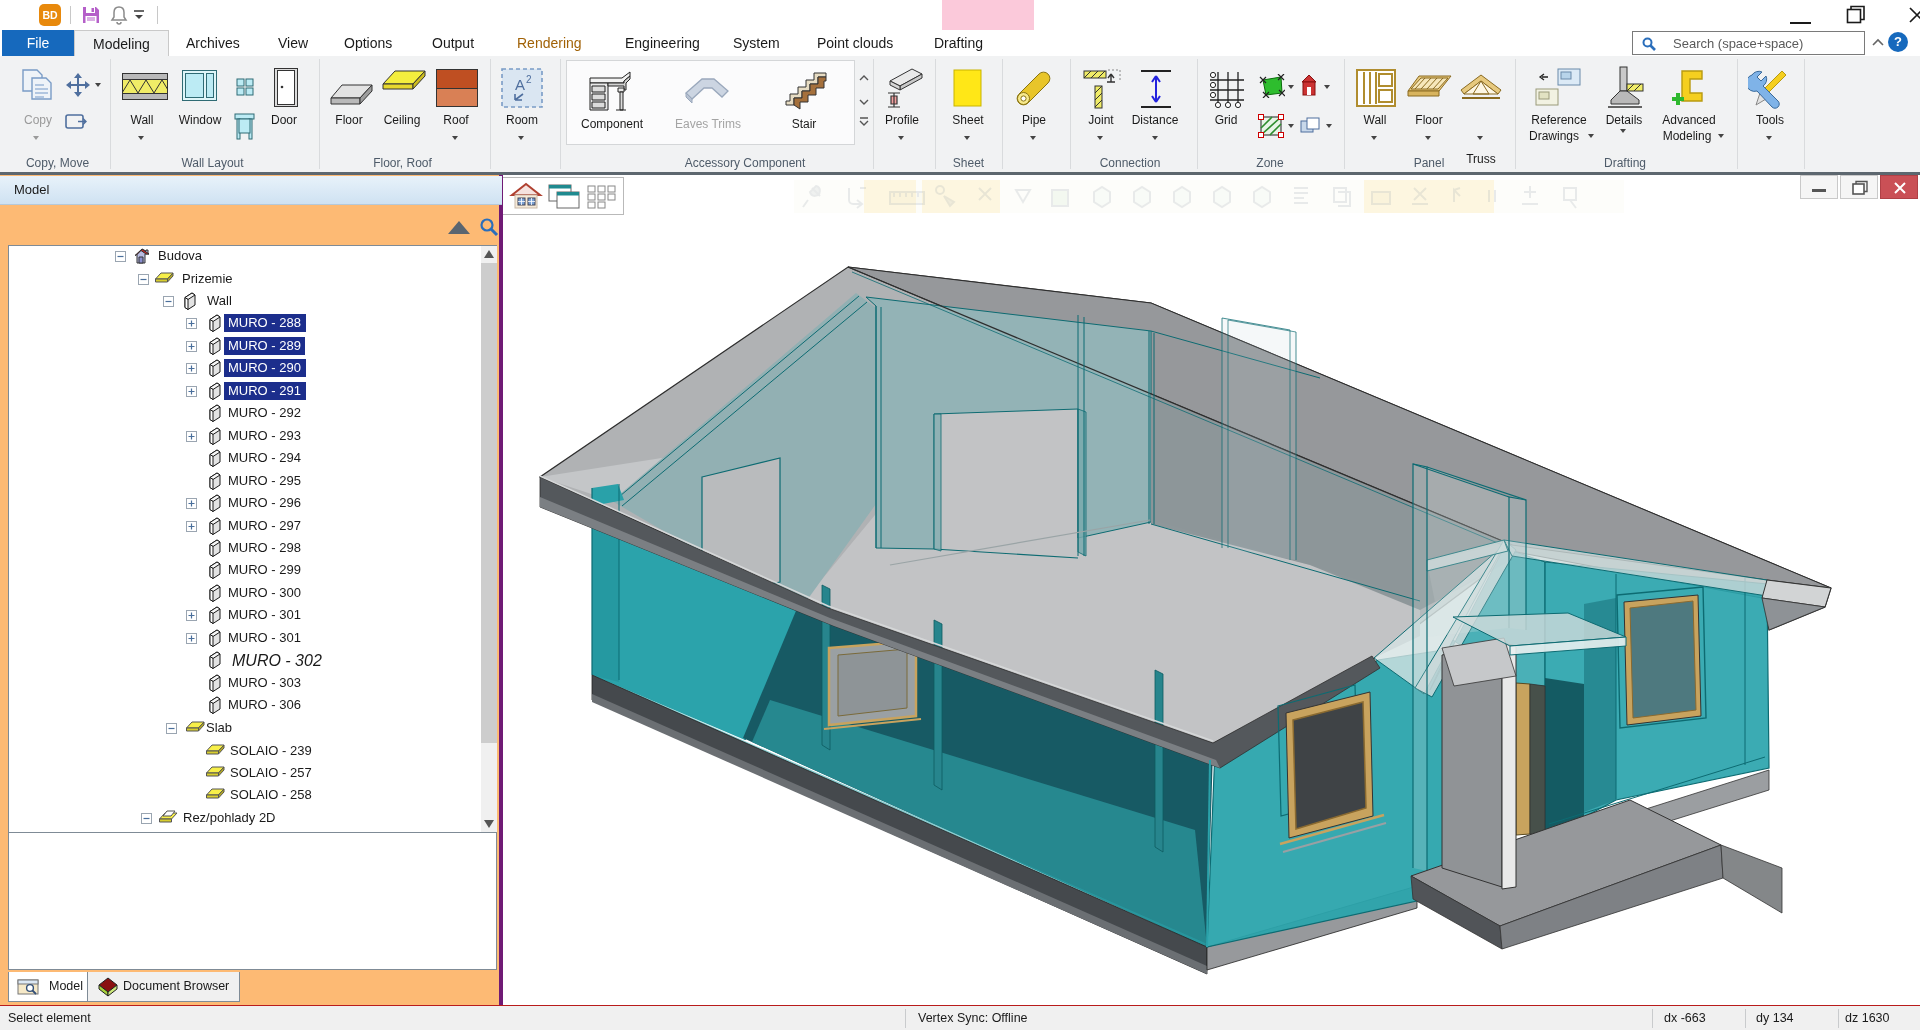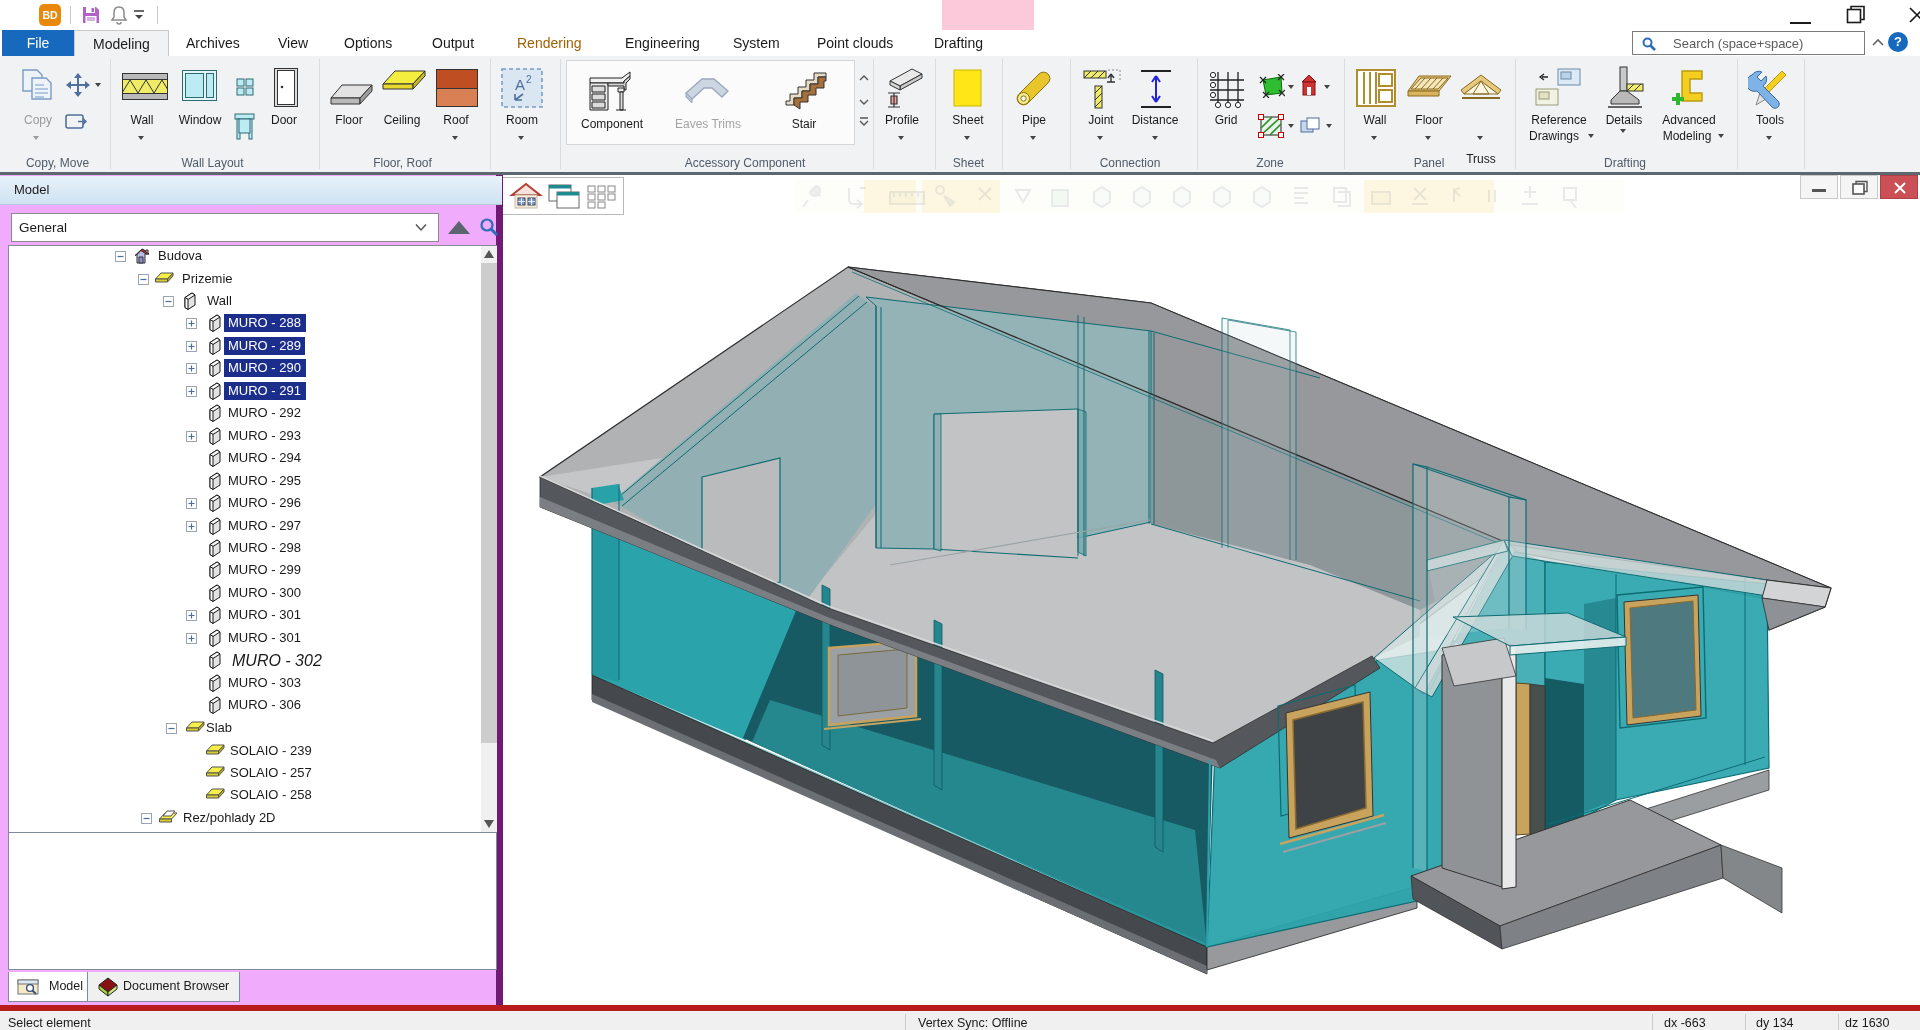--- a/index.html
+++ b/index.html
@@ -7,23 +7,23 @@
   font-family:"Liberation Sans", sans-serif; }
 .abs { position:absolute; }
 #titlebar { position:absolute; left:0; top:0; width:1920px; height:30px; background:#fff;margin-left:26px; }
 #menubar { position:absolute; left:0; top:30px; width:1920px; height:26px; background:#fff; }
 #ribbon { position:absolute; left:0; top:56px; width:1920px; height:116px; background:#f1f2f3; }
 #ribbon .sep { position:absolute; top:3px; width:1px; height:110px; background:#d9dbdd; }
 #ribbon .glabel { position:absolute; top:100px; font-size:12px; color:#4e5b69; text-align:center; }
 #ribbon .ilabel { position:absolute; font-size:12px; color:#1a1a1a; text-align:center; white-space:nowrap; }
 #ribbon .dd { position:absolute; width:0; height:0; border-left:3.5px solid transparent; border-right:3.5px solid transparent; border-top:4px solid #444; }
 #darkline { position:absolute; left:0; top:172px; width:1920px; height:3px; background:#5d676f; }
-#leftpanel { position:absolute; left:0; top:175px; width:503px; height:830px; background:#f0abfc; border-right:7px solid #701a75; }
+#leftpanel { position:absolute; left:0; top:175px; width:503px; height:830px; background:#fdba74; border-right:4px solid #701a75; }
 #viewport { position:absolute; left:503px; top:175px; width:1417px; height:830px; background:#fff; overflow:hidden; }
-#statusbar { position:absolute; left:0; top:1005px; width:1920px; height:25px; background:#f0f0f0; border-top:6px solid #b91c1c; font-size:12.5px; color:#1a1a1a; }
+#statusbar { position:absolute; left:0; top:1005px; width:1920px; height:25px; background:#f0f0f0; border-top:1px solid #b91c1c; font-size:12.5px; color:#1a1a1a; }
 #ptitle { position:absolute; left:0; top:1px; width:502px; height:29px;
   background:linear-gradient(#e8f2fa,#cfe2f2); border-bottom:1px solid #b5c9da; }
 #ptitle span { position:absolute; left:14px; top:6px; font-size:13px; color:#1a1a1a; }
 #combo { position:absolute; left:11px; top:38px; width:428px; height:29px; background:#fff; border:1px solid #8a8a8a; }
 #combo span { position:absolute; left:7px; top:6px; font-size:13.5px; color:#1a1a1a; }
 #treebox { position:absolute; left:8px; top:70px; width:489px; height:588px; background:#fff; border:1px solid #7f8b96; }
 #emptybox { position:absolute; left:8px; top:658px; width:489px; height:137px; background:#fff; border:1px solid #7f8b96; border-top:none; }
 #tabs { position:absolute; left:0; top:797px; width:503px; height:31px; }
 </style>
 </head>
@@ -345,26 +345,20 @@
   </svg>
   <span class="ilabel" style="left:1748px;top:57px;width:44px;">Tools</span>
   <i class="dd" style="left:1766px;top:80px;"></i>
   <div class="sep" style="left:1804px;"></div>
 </div>
 <div id="darkline"></div>
 <div id="leftpanel">
   <div id="ptitle">
       <span>Model</span>
     </div>
-  <div id="combo">
-      <span>General</span>
-    <svg class="abs" style="left:403px;top:9px;" width="12" height="9" viewBox="0 0 12 9">
-        <path d="M1 1.5 L6 7 L11 1.5" fill="none" stroke="#555" stroke-width="1.5"></path>
-      </svg>
-  </div>
   <svg class="abs" style="left:446px;top:43px;" width="26" height="20" viewBox="0 0 26 20">
       <path d="M13 3 L24 16 L2 16 Z" fill="#5a6570"></path>
     </svg>
   <svg class="abs" style="left:478px;top:41px;" width="22" height="22" viewBox="0 0 22 22">
     <circle cx="9" cy="9" r="5.5" fill="none" stroke="#2a6ebb" stroke-width="2.2"></circle>
     <path d="M13 13 L19 19" stroke="#2a6ebb" stroke-width="3"></path>
   </svg>
   <div id="treebox"></div>
   <div id="emptybox"></div>
   <div id="tree">

